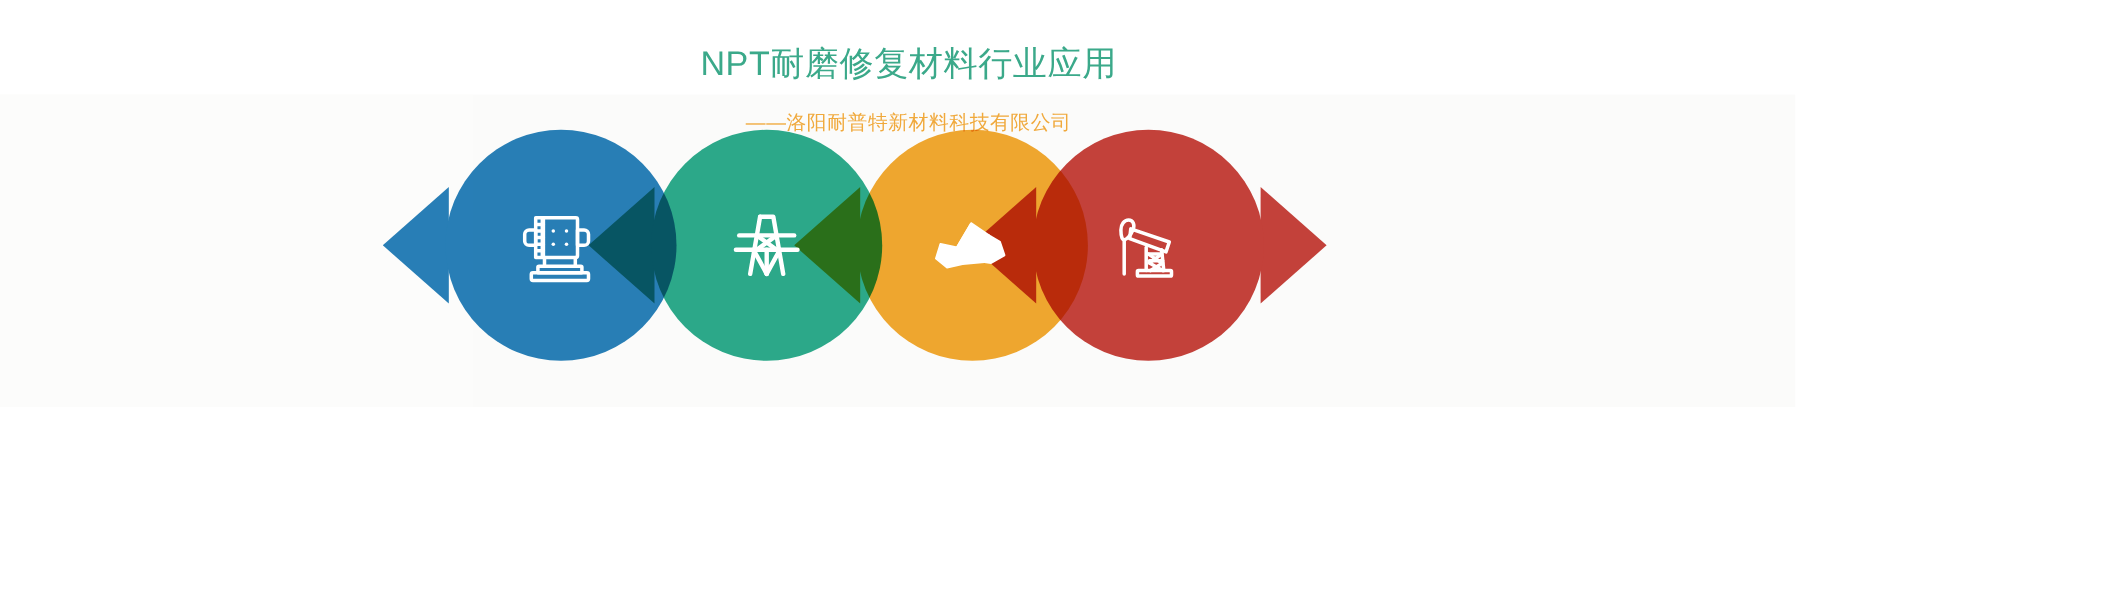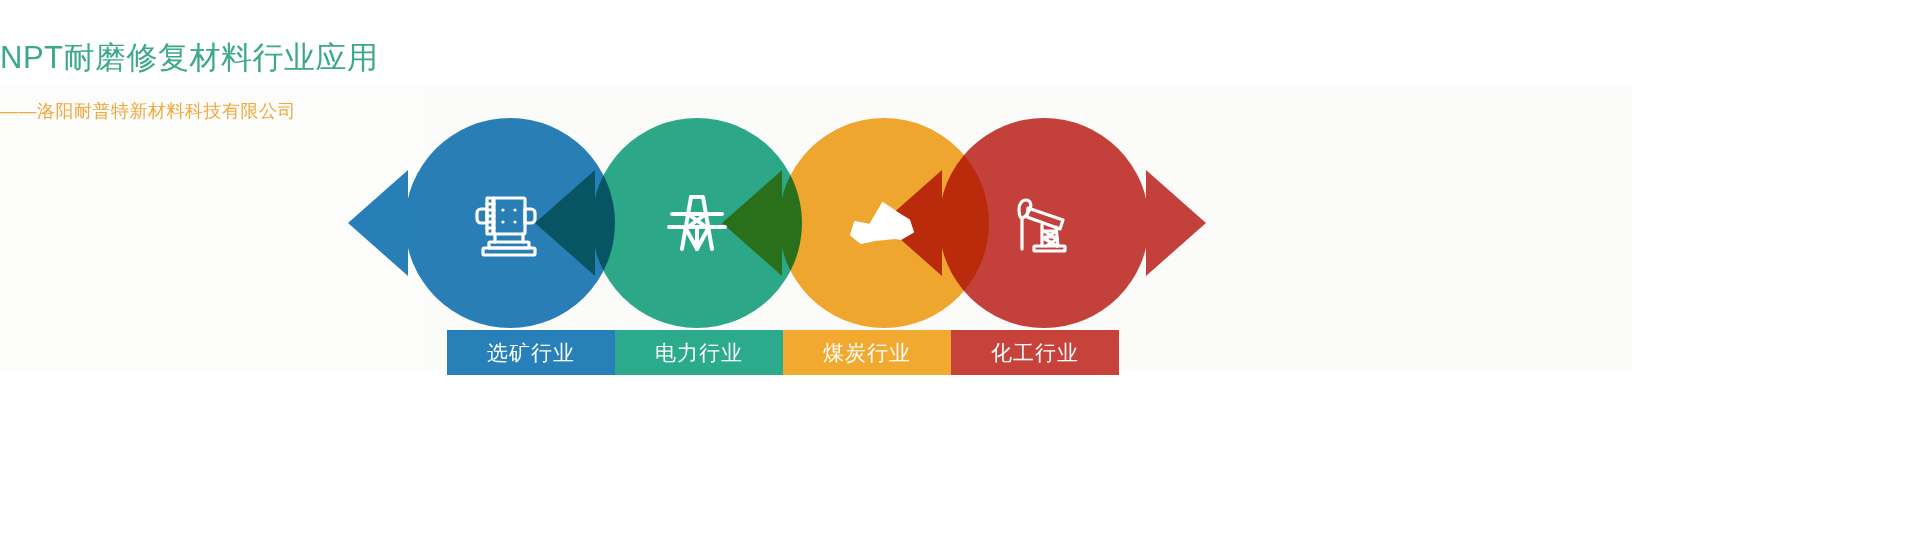--- a/index.html
+++ b/index.html
@@ -35,21 +35,21 @@
     height: 284px;
     background: #fcfcfb;
   }
 
   
   .heading {
     position: absolute;
     left: 0;
     top: 38px;
     width: 1652px;
-    text-align: left;
+    text-align: center;
     pointer-events: none;
   }
   .title {
     font-size: 31px;
     line-height: 40px;
     color: #3ba98a;
     letter-spacing: 0.5px;
     font-weight: 400;
     white-space: nowrap;
   }
@@ -261,20 +261,14 @@
         <path d="M55 46 L57 65"></path>
         <path d="M43 50h12M44 56h12"></path>
         <path d="M43 50 L55 58M55 50 L44 58"></path>
         <path d="M44 58 L56 65M56 58 L45 65"></path>
         <rect x="33" y="65" width="31" height="5" rx="1"></rect>
       </svg>
     </div>
 
   </div>
 
-  <div class="label-bar">
-    <div class="label-chip chip-1">选矿行业</div>
-    <div class="label-chip chip-2">电力行业</div>
-    <div class="label-chip chip-3">煤炭行业</div>
-    <div class="label-chip chip-4">化工行业</div>
-  </div>
 
 </div>
 
 </body></html>

